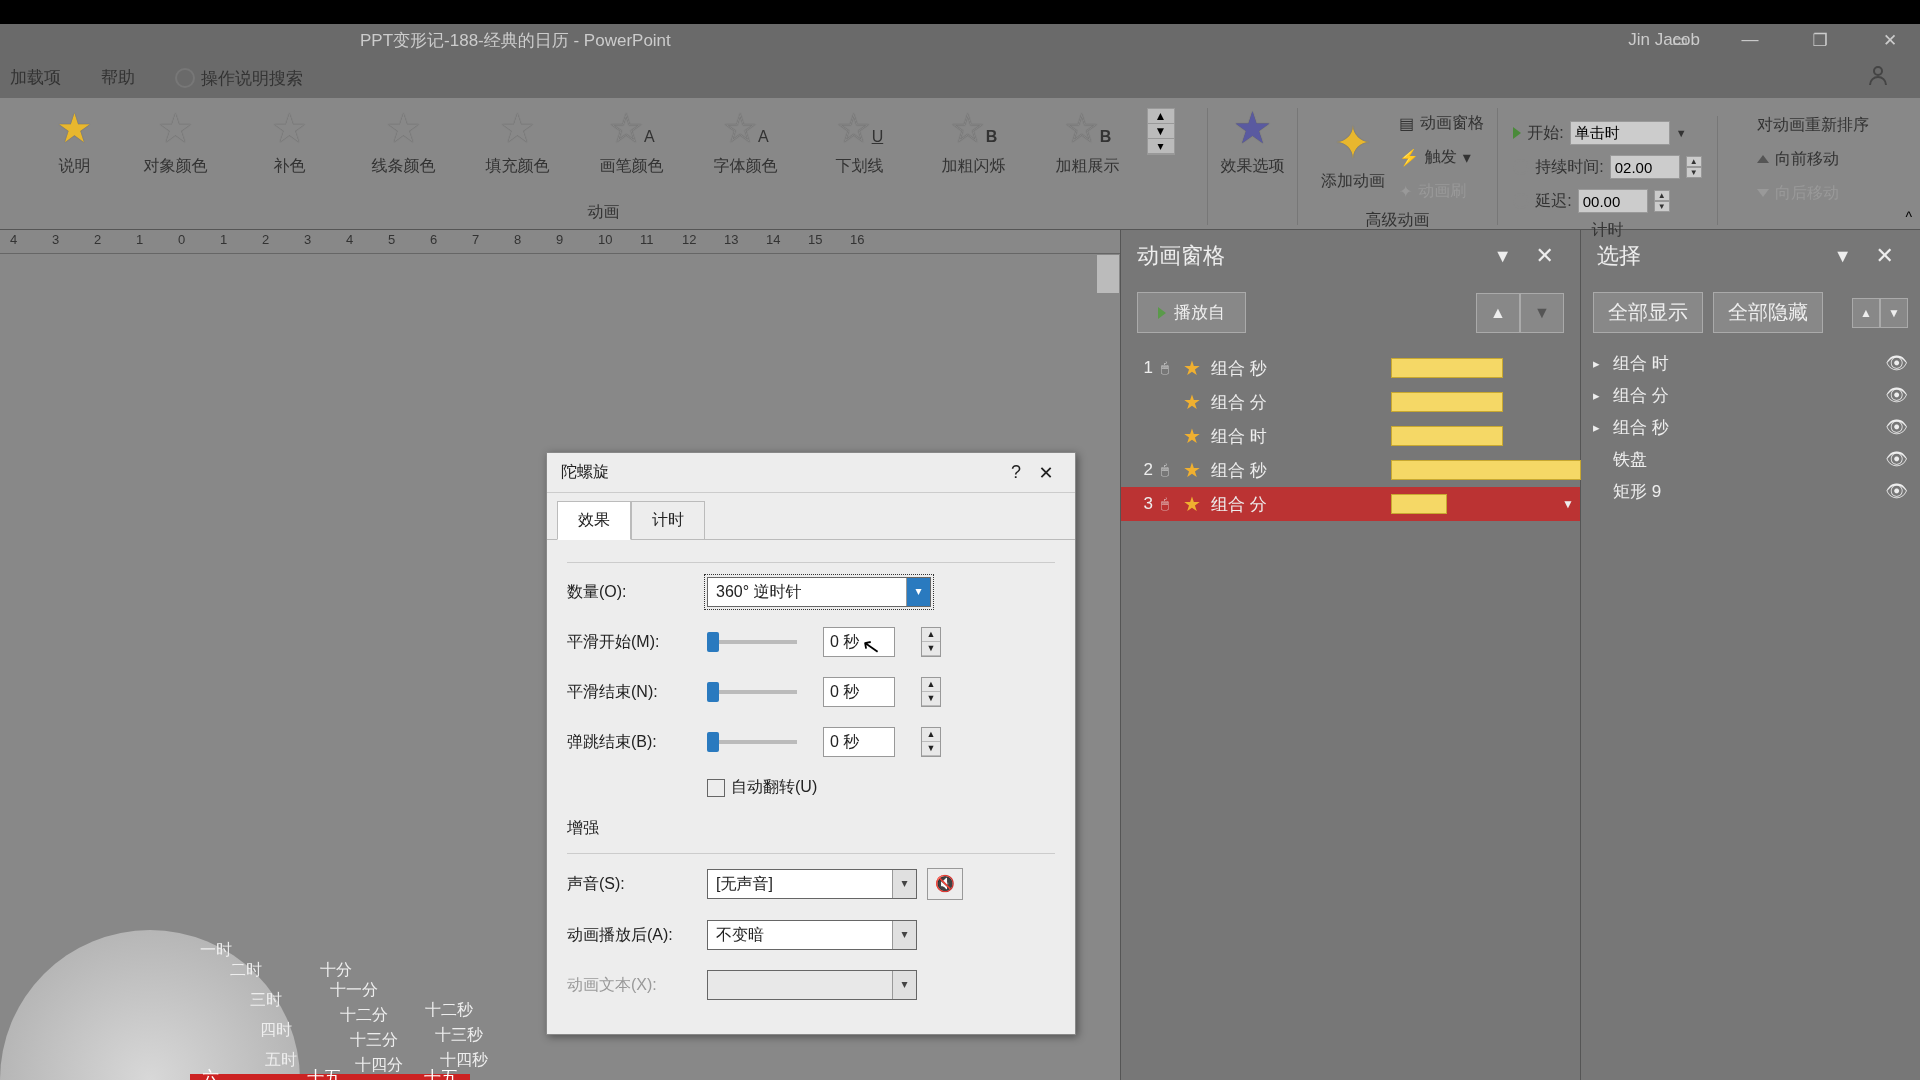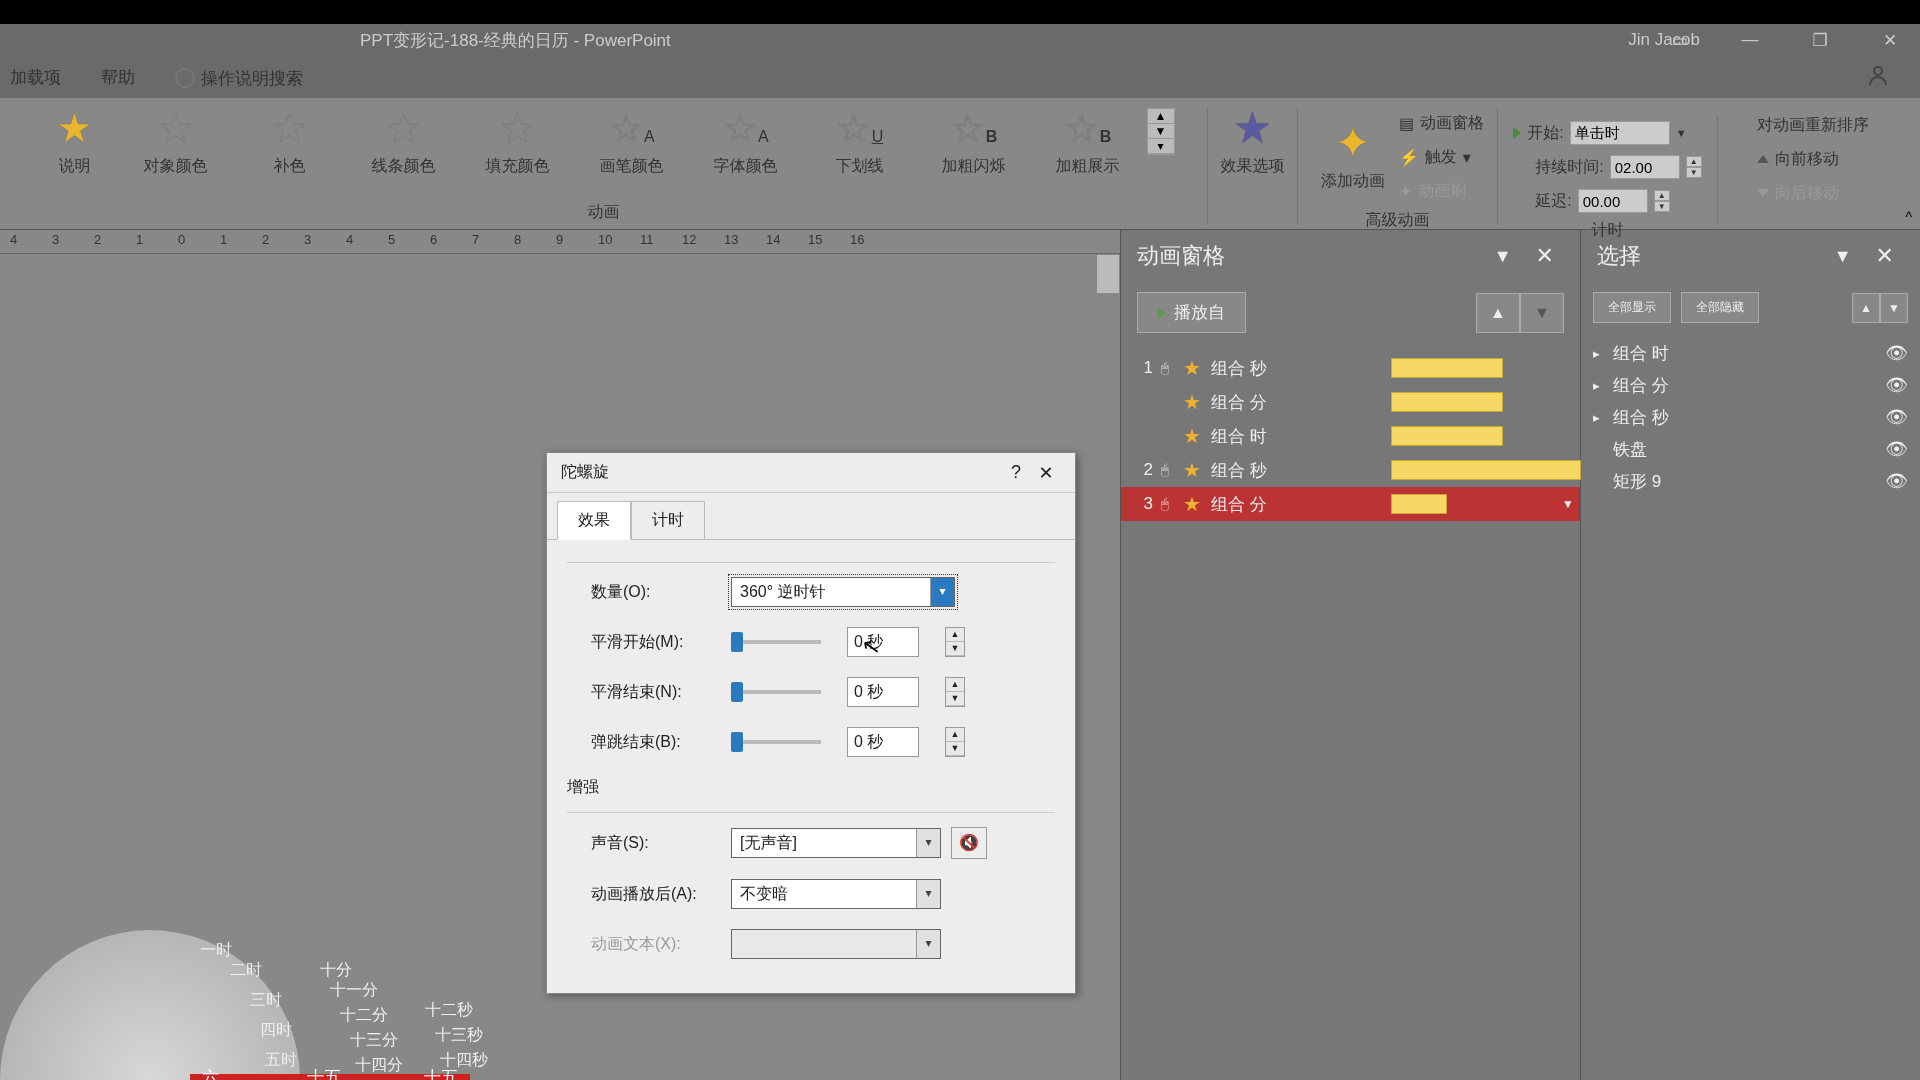--- a/index.html
+++ b/index.html
@@ -68,40 +68,40 @@
 .anim-item .num { width: 20px; text-align: right; margin-right: 8px; }
 .anim-item .mouse { width: 14px; font-size: 13px; margin-right: 8px; }
 .anim-item .istar { color: #f0b030; margin-right: 10px; font-size: 20px; }
 .anim-item .bar { position: absolute; height: 20px; background: #f5d866; border: 1px solid #c8a830; }
 .anim-item.selected .bar { background: #f5d866; }
 .anim-item .dd { position: absolute; right: 6px; font-size: 12px; }
 
 
 .sel-pane { width: 340px; background: #777; border-left: 1px solid #555; color: #eee; }
 .sel-tools { padding: 10px 12px; display: flex; gap: 10px; align-items: center; }
-.sel-tools button { background: #888; border: 1px solid #aaa; padding: 6px 14px; color: #eee; font-size: 12px; cursor: pointer; }
+.sel-tools button { background: #888; border: 1px solid #aaa; padding: 6px 14px; color: #eee; font-size: 20px; cursor: pointer; }
 .sel-tools .reorder2 { margin-left: auto; display: flex; }
 .sel-tools .reorder2 div { width: 28px; height: 30px; border: 1px solid #aaa; background: #888; text-align: center; line-height: 28px; cursor: pointer; font-size: 12px; }
 .sel-list { padding: 4px 12px; }
 .sel-item { height: 32px; display: flex; align-items: center; font-size: 17px; cursor: pointer; }
 .sel-item .exp { width: 20px; font-size: 13px; }
 .sel-item .eye { margin-left: auto; font-size: 18px; }
 
 
 .dialog { position: absolute; left: 546px; top: 452px; width: 530px; background: #ededed; border: 1px solid #888; box-shadow: 2px 2px 8px rgba(0,0,0,0.4); font-size: 16px; color: #222; }
 .dialog-title { height: 40px; display: flex; align-items: center; padding: 0 14px; border-bottom: 1px solid #ccc; }
 .dialog-title .dt { flex: 1; }
 .dialog-title .q, .dialog-title .x { width: 30px; text-align: center; cursor: pointer; font-size: 18px; }
 .dialog-tabs { display: flex; padding: 8px 10px 0; }
 .dialog-tabs .dtab { padding: 8px 20px; border: 1px solid #bbb; background: #ededed; cursor: pointer; }
 .dialog-tabs .dtab.active { background: #fff; border-bottom: 1px solid #fff; position: relative; z-index: 2; }
 .dialog-body { padding: 14px 20px; border-top: 1px solid #bbb; margin-top: -1px; }
 .section-h { font-size: 16px; margin: 6px 0 14px; }
 .frow { display: flex; align-items: center; margin-bottom: 20px; }
-.frow .flabel { width: 140px; margin-left: 24px; }
+.frow .flabel { width: 140px; }
 .frow .combo { flex: 0 0 224px; height: 30px; border: 1px solid #666; display: flex; align-items: center; background: #fff; }
 .frow .combo.dashed { outline: 1px dotted #333; outline-offset: 2px; }
 .frow .combo span { flex: 1; padding: 0 8px; }
 .frow .combo .cbtn { width: 24px; height: 28px; border-left: 1px solid #999; background: #2a7abf; color: #fff; text-align: center; line-height: 26px; font-size: 12px; cursor: pointer; }
 .frow .combo .cbtn.gray { background: #e0e0e0; color: #444; }
 .slider-row { display: flex; align-items: center; gap: 26px; }
 .slider-track { width: 90px; height: 4px; background: #bbb; position: relative; }
 .slider-thumb { position: absolute; left: 0; top: -8px; width: 12px; height: 20px; background: #2a7abf; border-radius: 2px; cursor: pointer; }
 .sec-input { width: 72px; height: 30px; border: 1px solid #999; display: flex; align-items: center; padding: 0 6px; background: #fff; }
 .sec-spin { display: flex; flex-direction: column; border: 1px solid #999; }
@@ -473,20 +473,24 @@
         <div class="slider-track">
             <div class="slider-thumb"></div>
           </div>
         <div class="sec-input">0 秒</div>
         <div class="sec-spin">
             <div>▲</div>
             <div>▼</div>
           </div>
       </div>
     </div>
+    <div class="frow">
+      <div class="flabel"></div>
+      <label><span class="checkbox"></span><span>自动翻转(U)</span></label>
+    </div>
     <div class="section-h">增强</div>
     <hr>
     <div class="frow">
       <div class="flabel">声音(S):</div>
       <div class="combo" style="flex:0 0 210px;">
         <span>[无声音]</span>
         <div class="cbtn gray">▾</div>
       </div>
       <div class="spk-btn">🔇</div>
     </div>

